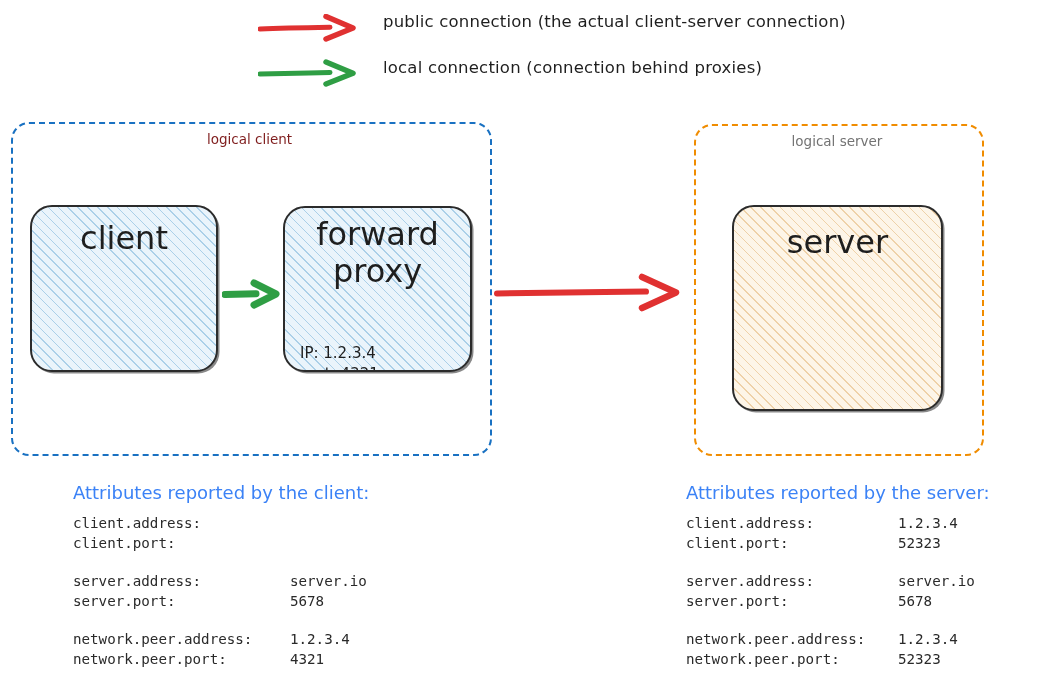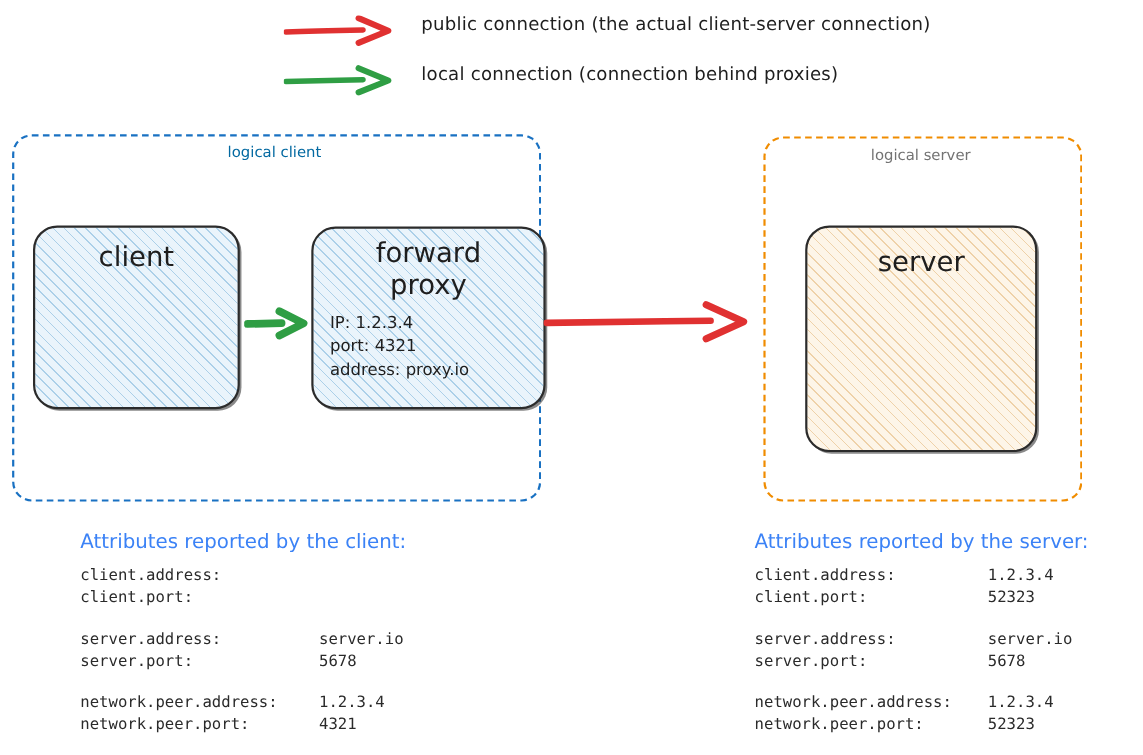--- a/index.html
+++ b/index.html
@@ -49,21 +49,21 @@
     border: 2.6px dashed #f08c00;
   }
   .group-label {
     font-family: "DejaVu Sans", sans-serif;
     font-size: 13.5px;
     white-space: nowrap;
     text-align: center;
   }
   #logical-client-label {
     left: 11px; top: 131px; width: 477px;
-    color: #0369a1;
+    color: #7f1d1d;
   }
   #logical-server-label {
     left: 694px; top: 133px; width: 286px;
     color: #737373;
   }
 
   
   .node {
     border-radius: 22px;
     border: 2px solid #2b2b2b;
@@ -88,41 +88,41 @@
     background-image: repeating-linear-gradient(
         45deg,
         rgba(224,174,106,0.50) 0px,
         rgba(224,174,106,0.50) 1px,
         rgba(255,255,255,0) 1px,
         rgba(255,255,255,0) 7px);
   }
 
   .node-title {
     font-family: "DejaVu Sans", sans-serif;
-    font-size: 25px;
+    font-size: 32px;
     line-height: 1.15;
     text-align: center;
     color: #1e1e1e;
     white-space: pre-line;
     width: 100%;
   }
   .node-props {
     font-family: "DejaVu Sans", sans-serif;
     font-size: 15px;
     line-height: 1.45;
     color: #1e1e1e;
     white-space: pre-line;
     align-self: flex-start;
   }
 
   #client-node        { left: 30px;  top: 205px; width: 188px; height: 167px; }
   #client-node .node-title { margin-top: 13px; }
   #client-node .node-props { margin-left: 15px; margin-top: 32px; }
 
-  #forward-proxy-node { left: 283px; top: 206px; width: 213px; height: 166px; }
+  #forward-proxy-node { left: 283px; top: 206px; width: 189px; height: 166px; gap: 44px; }
   #forward-proxy-node .node-title { margin-top: 8px; }
   #forward-proxy-node .node-props { margin-left: 15px; margin-top: 9px; }
 
   #server-node        { left: 732px; top: 205px; width: 211px; height: 206px; }
   #server-node .node-title { margin-top: 17px; }
   #server-node .node-props { margin-left: 16px; margin-top: 28px; }
 
   
   #green-connector { left: 222px; top: 275px; width: 60px; height: 38px; }
   #red-connector   { left: 494px; top: 272px; width: 186px; height: 42px; }

